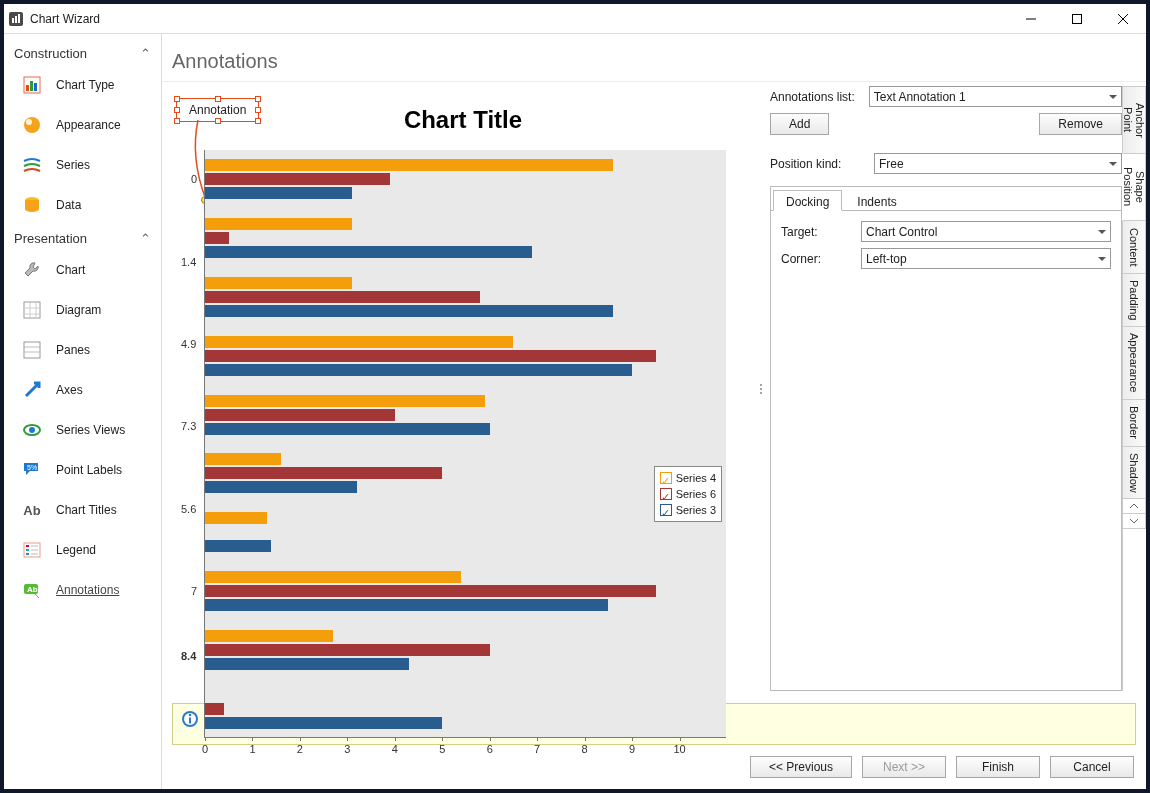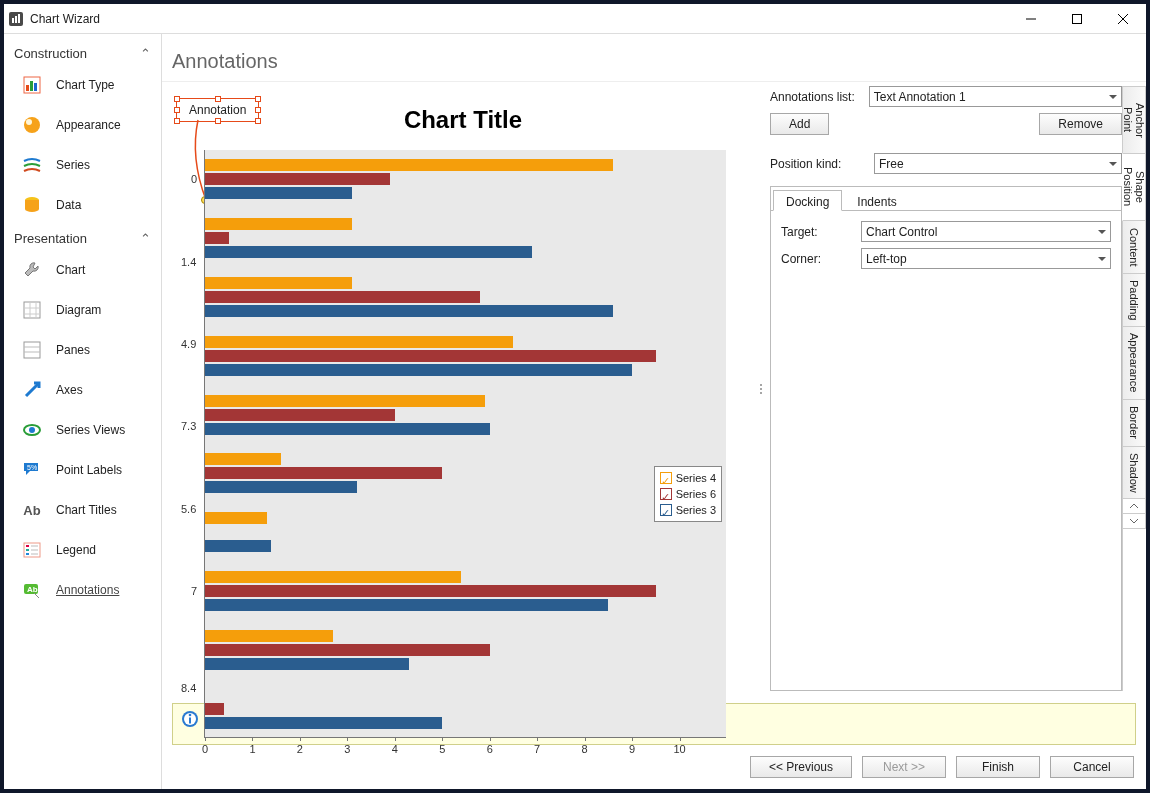--- a/index.html
+++ b/index.html
@@ -298,21 +298,21 @@
                 <div class="bar s3" style="left: 0px; top: 507.8px; width: 204.055px;"></div>
                 <div class="bar s1" style="left: 0px; top: 538.6px; width: 0px;"></div>
                 <div class="bar s2" style="left: 0px; top: 552.6px; width: 18.9818px;"></div>
                 <div class="bar s3" style="left: 0px; top: 566.6px; width: 237.273px;"></div>
                 <div class="ylab" style="top: 29.4px; left: -14px;">0</div>
                 <div class="ylab" style="top: 111.72px; left: -24px;">1.4</div>
                 <div class="ylab" style="top: 194.04px; left: -24px;">4.9</div>
                 <div class="ylab" style="top: 276.36px; left: -24px;">7.3</div>
                 <div class="ylab" style="top: 358.68px; left: -24px;">5.6</div>
                 <div class="ylab" style="top: 441px; left: -14px;">7</div>
-                <div class="ylab" style="top: 538px; left: -24px;">8.4</div>
+                <div class="ylab" style="top: 506px; left: -24px; font-weight: bold;">8.4</div>
                 <div class="xtick" style="left: 0px;"></div>
                 <div class="xlab" style="left: 0px;">0</div>
                 <div class="xtick" style="left: 47.4545px;"></div>
                 <div class="xlab" style="left: 47.4545px;">1</div>
                 <div class="xtick" style="left: 94.9091px;"></div>
                 <div class="xlab" style="left: 94.9091px;">2</div>
                 <div class="xtick" style="left: 142.364px;"></div>
                 <div class="xlab" style="left: 142.364px;">3</div>
                 <div class="xtick" style="left: 189.818px;"></div>
                 <div class="xlab" style="left: 189.818px;">4</div>

